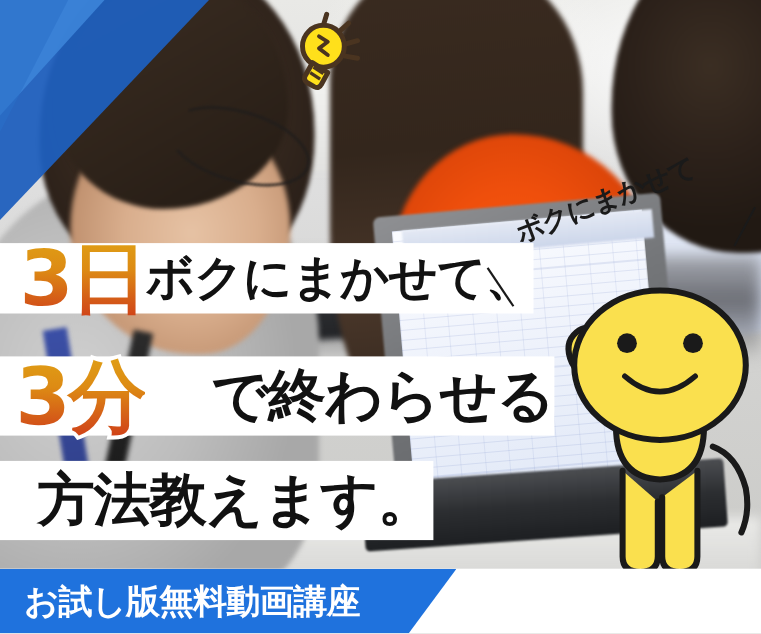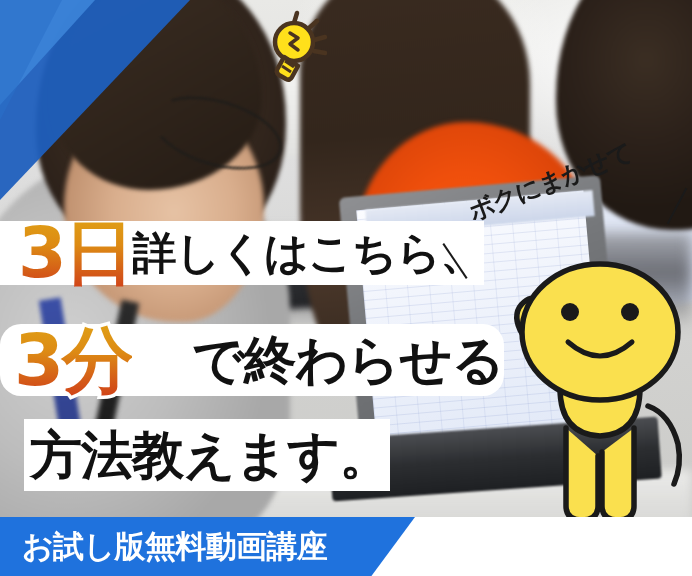--- a/index.html
+++ b/index.html
@@ -232,22 +232,22 @@
 
   
   .band {
     position: absolute;
     background: #ffffff;
     display: flex;
     align-items: center;
     white-space: nowrap;
   }
   .band-1 { left: 0px; top: 221px; height: 64px; padding-left: 18px; }
-  .band-2 { left: 0px; top: 324px; height: 72px; padding-left: 16px; border-radius: 21px; }
-  .band-3 { left: 0px; top: 419px; height: 72px; padding-left: 6px; margin-left: 24px; }
+  .band-2 { left: 0px; top: 324px; height: 72px; padding-left: 16px; }
+  .band-3 { left: 0px; top: 419px; height: 72px; padding-left: 34px; }
 
   .hl {
     font-family: "DejaVu Sans", "Liberation Sans", sans-serif;
     font-weight: bold;
     color: #111111;
     letter-spacing: -0.02em;
   }
   .hl-1 { font-size: 44px; line-height: 1; }
   .hl-2 { font-size: 52px; line-height: 1; }
   .hl-3 { font-size: 52px; line-height: 1; }
@@ -448,21 +448,21 @@
     <circle cx="72" cy="74" r="9" fill="#1a1a1a"></circle>
     <circle cx="132" cy="74" r="9" fill="#1a1a1a"></circle>
     <path d="M70 104 Q102 132 134 104" stroke="#1a1a1a" stroke-width="5" fill="none" stroke-linecap="round"></path>
   </svg>
 
   <div class="band band-1">
     <span class="accent-wrap">
       <span class="accent-shadow accent-1">3日</span>
       <span class="accent accent-1">3日</span>
     </span>
-    <span class="hl hl-1">詳しくはこちら、</span>
+    <span class="hl hl-1">ボクにまかせて、</span>
   </div>
 
   <div class="band band-2">
     <span style="display:inline-block;width:176px;"></span>
     <span class="hl hl-2">で終わらせる</span>
   </div>
   <div class="accent-big-box">
     <span class="accent-wrap">
       <span class="accent-shadow accent-2">3分</span>
       <span class="accent accent-2">3分</span>

